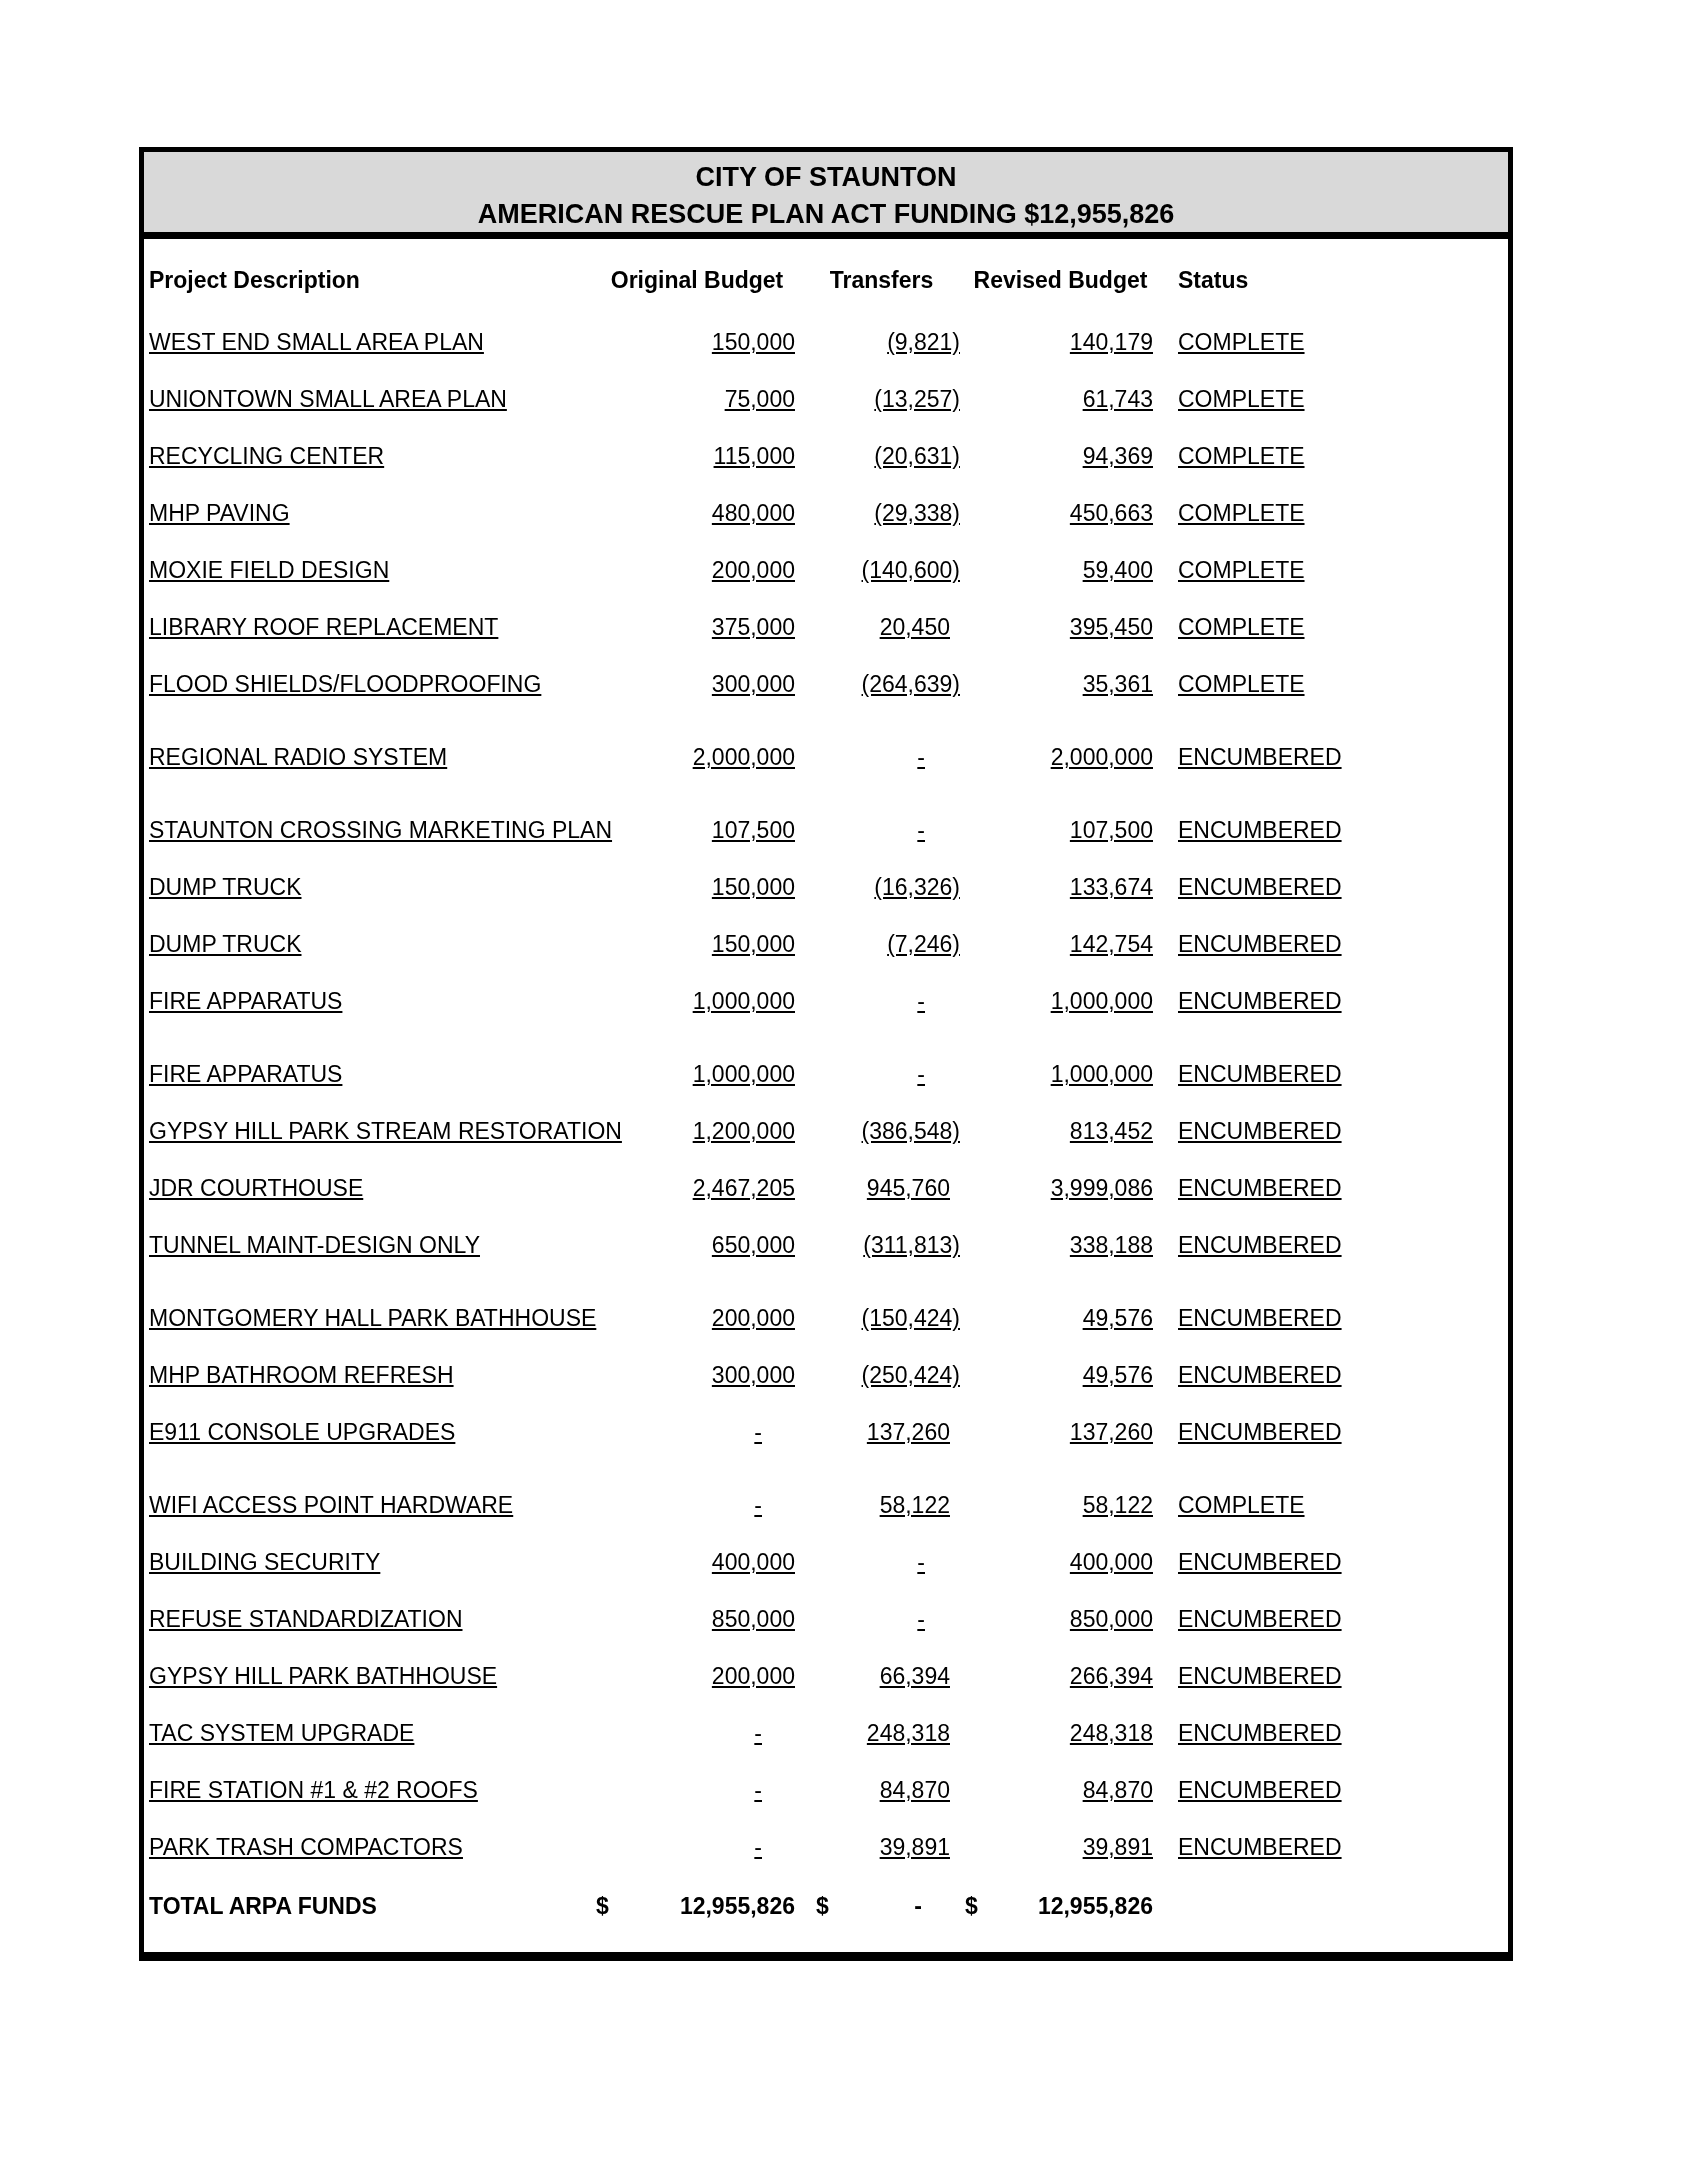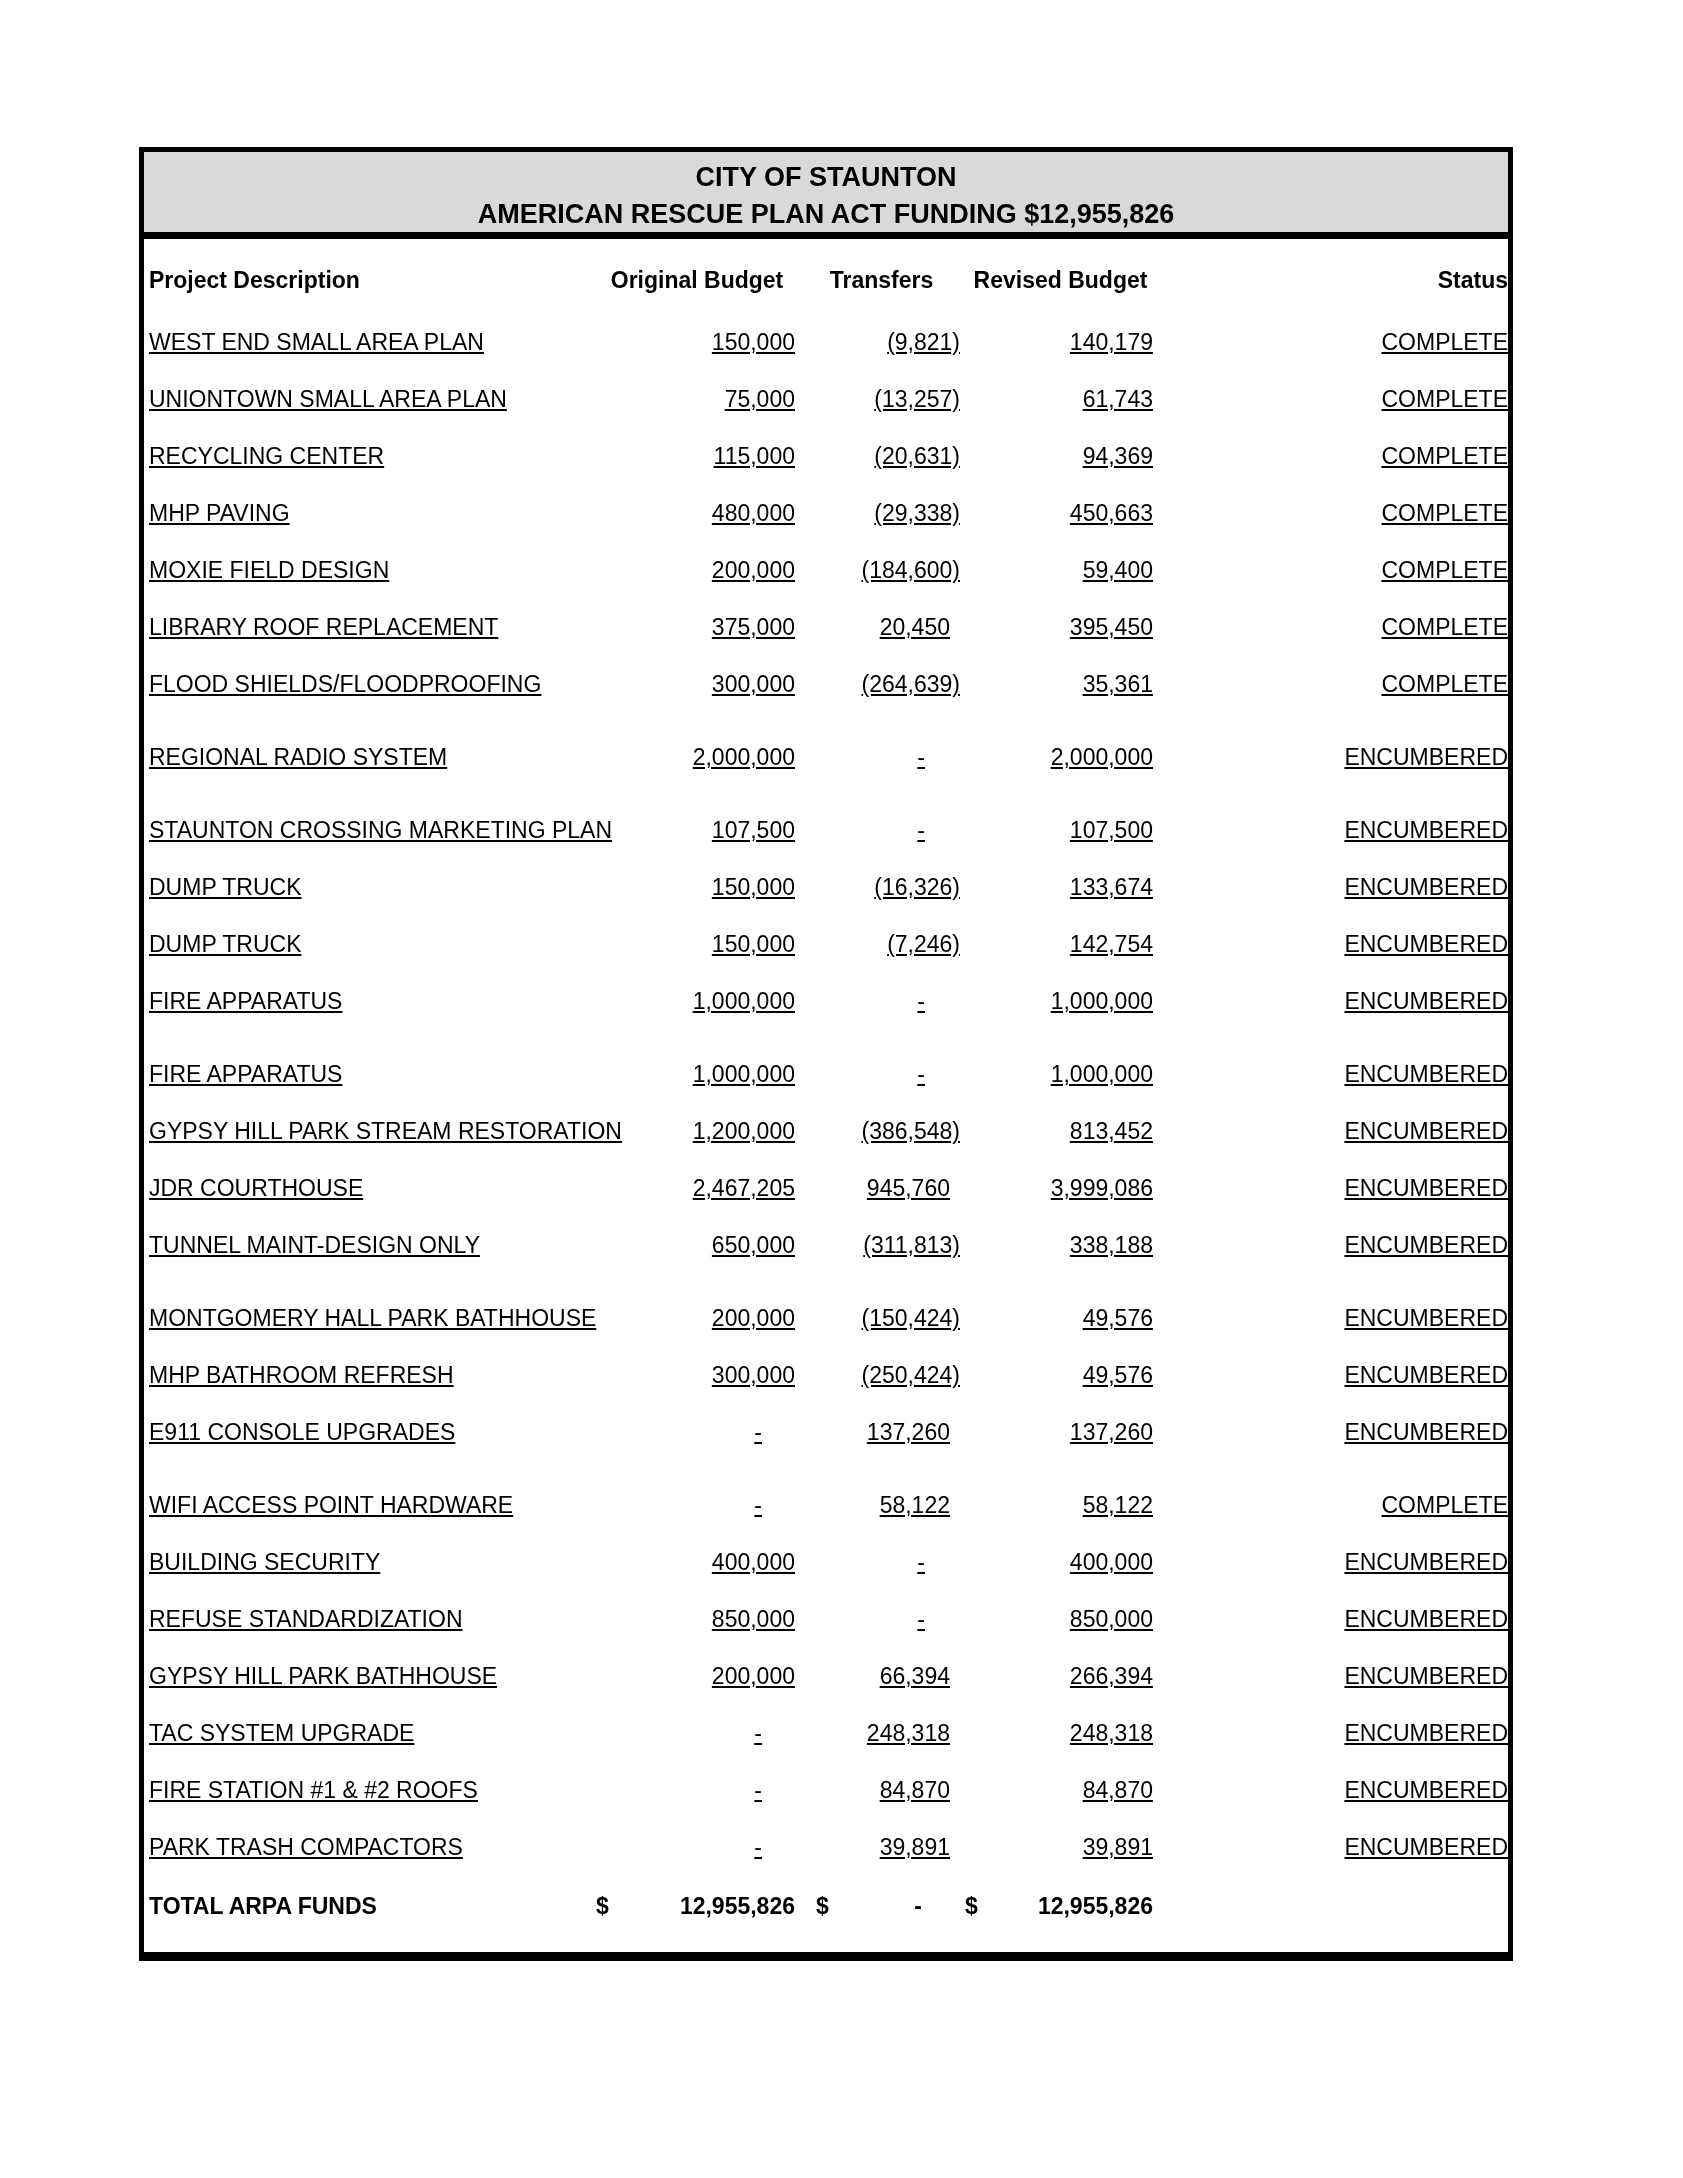--- a/index.html
+++ b/index.html
@@ -63,21 +63,21 @@
   .total-row {
     height: 76px;
     padding-bottom: 32px;
     font-weight: bold;
   }
   .c-project { text-align: left; padding-left: 5px; }
   .c-orig    { text-align: right; padding-right: 5px; }
   .c-trans   { text-align: right; padding-right: 3px; }
   .c-trans.no-paren { padding-right: 13px; }
   .c-rev     { text-align: right; padding-right: 5px; }
-  .c-status  { text-align: right; padding-left: 20px; }
+  .c-status  { text-align: left; padding-left: 20px; }
   .dash { padding-right: 38px !important; }
   .header-row .c-orig,
   .header-row .c-trans,
   .header-row .c-rev { text-align: center; padding-right: 0; }
   .money {
     display: flex;
     justify-content: space-between;
     align-items: baseline;
   }
   .money .cur { padding-left: 2px; }
@@ -130,21 +130,21 @@
         <div class="grid-row row">
           <div class="c-project">MHP PAVING</div>
           <div class="c-orig">480,000</div>
           <div class="c-trans">(29,338)</div>
           <div class="c-rev">450,663</div>
           <div class="c-status">COMPLETE</div>
         </div>
         <div class="grid-row row">
           <div class="c-project">MOXIE FIELD DESIGN</div>
           <div class="c-orig">200,000</div>
-          <div class="c-trans">(184,600)</div>
+          <div class="c-trans">(140,600)</div>
           <div class="c-rev">59,400</div>
           <div class="c-status">COMPLETE</div>
         </div>
         <div class="grid-row row">
           <div class="c-project">LIBRARY ROOF REPLACEMENT</div>
           <div class="c-orig">375,000</div>
           <div class="c-trans no-paren">20,450</div>
           <div class="c-rev">395,450</div>
           <div class="c-status">COMPLETE</div>
         </div>

